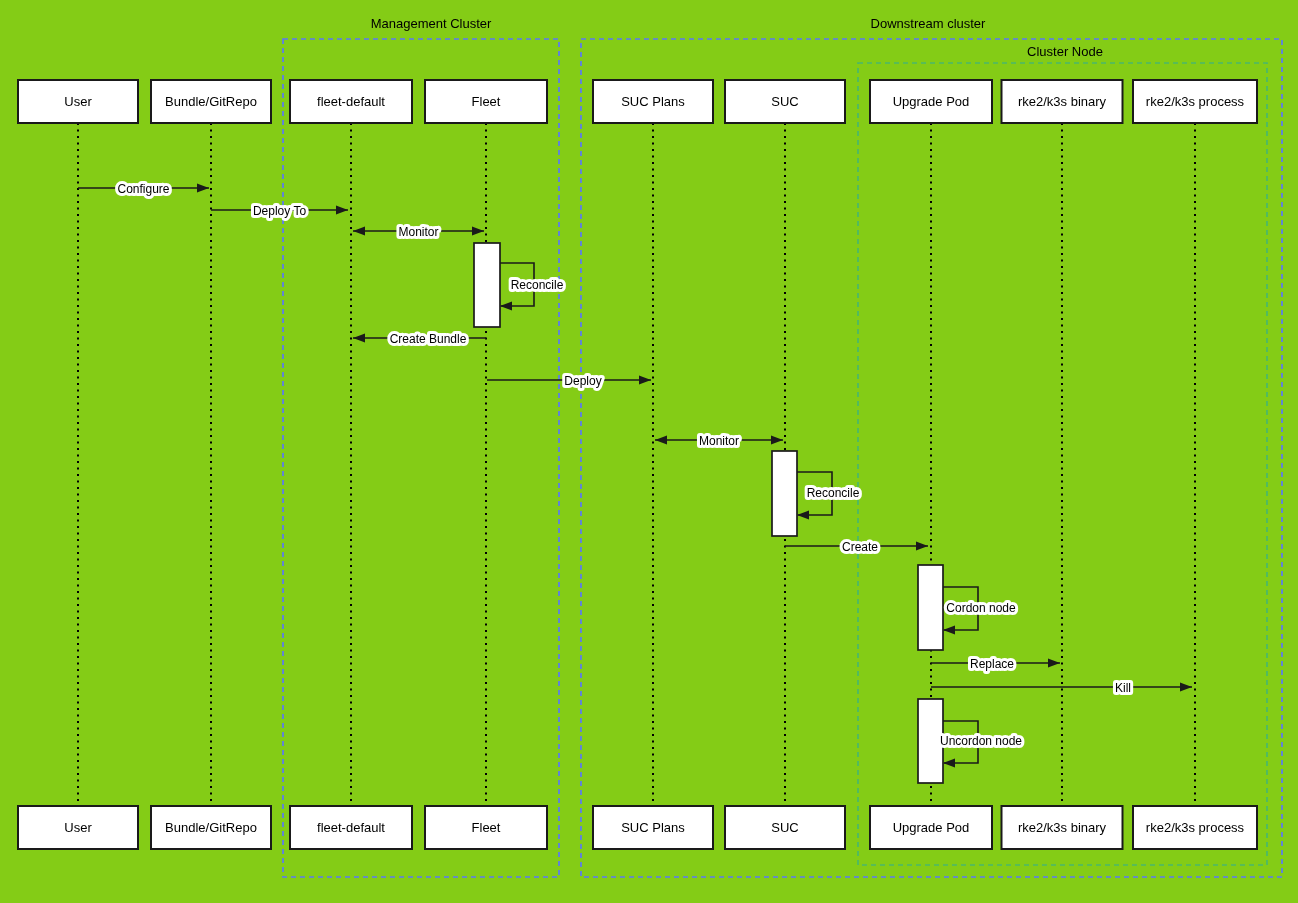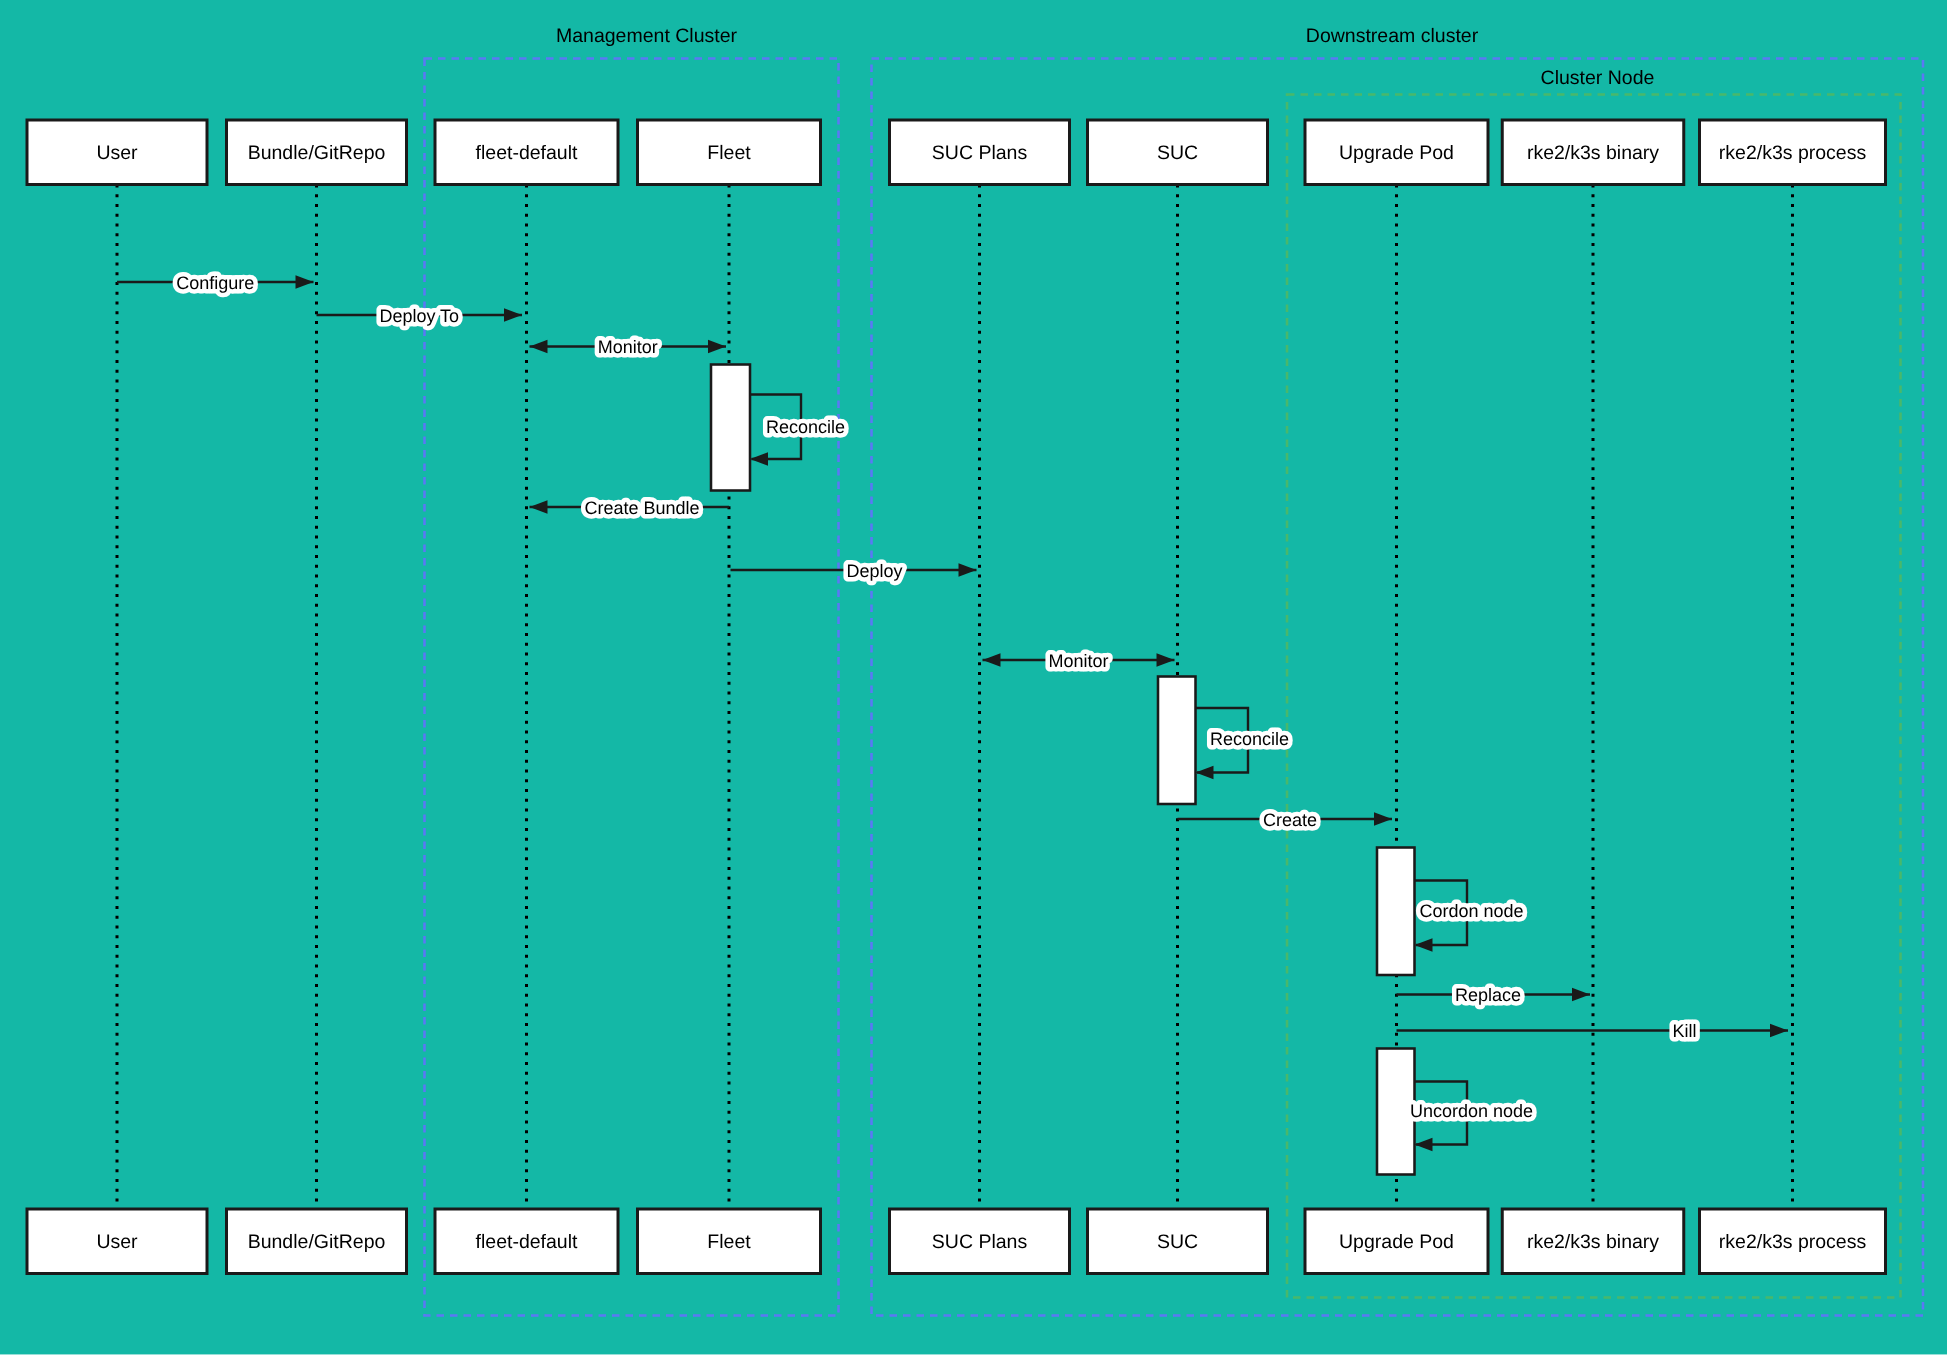--- a/index.html
+++ b/index.html
@@ -1,20 +1,20 @@
 <!DOCTYPE html>
 <html><head>
 <meta charset="utf-8">
 <style>
   html, body { margin: 0; padding: 0; background: #ffffff; }
   .page {
     position: relative;
     width: 1298px;
     height: 903px;
-    background: #14b8a6;
+    background: #84cc16;
     overflow: hidden;
     font-family: "Liberation Sans", sans-serif;
   }
   svg { display: block; font-family: "Liberation Sans", sans-serif; }
   .actor-label  { font-size: 13px; fill: #000000; text-anchor: middle; }
   .frame-label  { font-size: 13px; fill: #000000; text-anchor: middle; }
   .msg-label {
     font-size: 12px; fill: #000000; text-anchor: middle;
     stroke: #ffffff; stroke-width: 6px; stroke-linejoin: round;
     paint-order: stroke;

